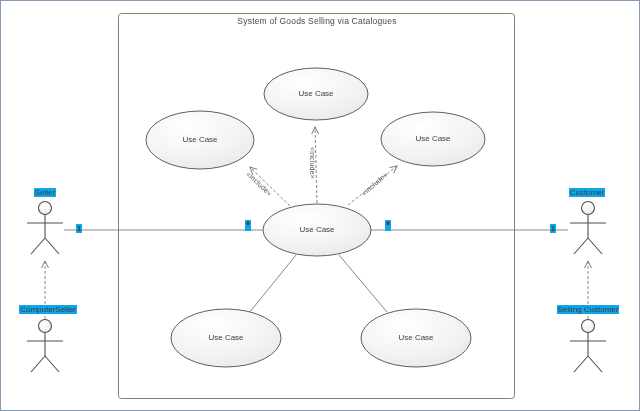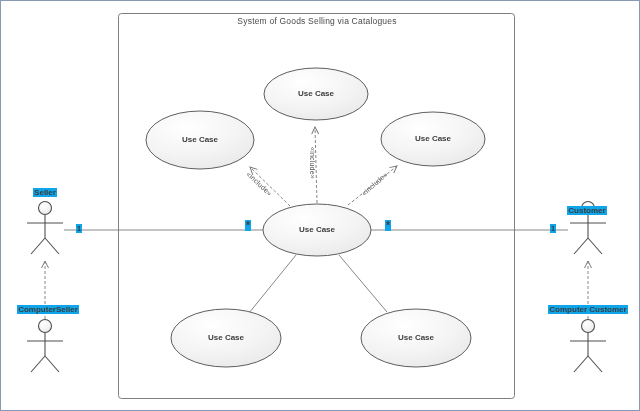--- a/index.html
+++ b/index.html
@@ -5,21 +5,21 @@
   html,body{margin:0;padding:0;background:#ffffff;font-family:"Liberation Sans",sans-serif;}
   .canvas{
     position:relative;width:640px;height:411px;box-sizing:border-box;
     border:1px solid #8799b3;background:#ffffff;overflow:hidden;
   }
   svg{position:absolute;left:0;top:0;}
   .lbl{
     position:absolute;font-size:8px;line-height:10px;color:#3c3c3c;
     text-align:center;white-space:nowrap;pointer-events:none;
   }
-  .lbl.shape{font-weight:700;}
+  .lbl.shape{font-weight:400;}
   .lbl.title{font-size:8.5px;color:#4a4a4a;letter-spacing:.2px;}
   .lbl.stereo{font-size:7px;color:#555;font-weight:400;letter-spacing:.2px;}
   .lbl.mult{font-weight:700;}
   .lbl.mult .pad,.lbl.actor .pad{background:#0ea5e9;padding:0 1px;}
   .rot43{transform:rotate(43deg);}
   .rotm41{transform:rotate(-41deg);}
   .rot90{transform:rotate(90deg);}
 </style>
 </head>
 <body>
@@ -102,24 +102,24 @@
   <div class="lbl shape" style="left:159px;top:134px;width:80px;">Use Case</div>
   <div class="lbl shape" style="left:392px;top:133px;width:80px;">Use Case</div>
   <div class="lbl shape" style="left:276px;top:224px;width:80px;">Use Case</div>
   <div class="lbl shape" style="left:185px;top:332px;width:80px;">Use Case</div>
   <div class="lbl shape" style="left:375px;top:332px;width:80px;">Use Case</div>
 
   <div class="lbl shape actor" style="left:4px;top:187px;width:80px;">
     <span class="pad">Seller</span></div>
   <div class="lbl shape actor" style="left:-6px;top:304px;width:106px;">
     <span class="pad">ComputerSeller</span></div>
-  <div class="lbl shape actor" style="left:546px;top:205px;width:80px;">
+  <div class="lbl shape actor" style="left:546px;top:187px;width:80px;">
     <span class="pad">Customer</span></div>
   <div class="lbl shape actor" style="left:527px;top:304px;width:120px;">
-    <span class="pad">Computer Customer</span></div>
+    <span class="pad">Selling Customer</span></div>
 
   <div class="lbl mult" style="left:72px;top:223px;width:12px;">
     <span class="pad">1</span></div>
   <div class="lbl mult" style="left:241px;top:220px;width:12px;font-size:10px;">
     <span class="pad">*</span></div>
   <div class="lbl mult" style="left:381px;top:220px;width:12px;font-size:10px;">
     <span class="pad">*</span></div>
   <div class="lbl mult" style="left:546px;top:223px;width:12px;">
     <span class="pad">1</span></div>
 

